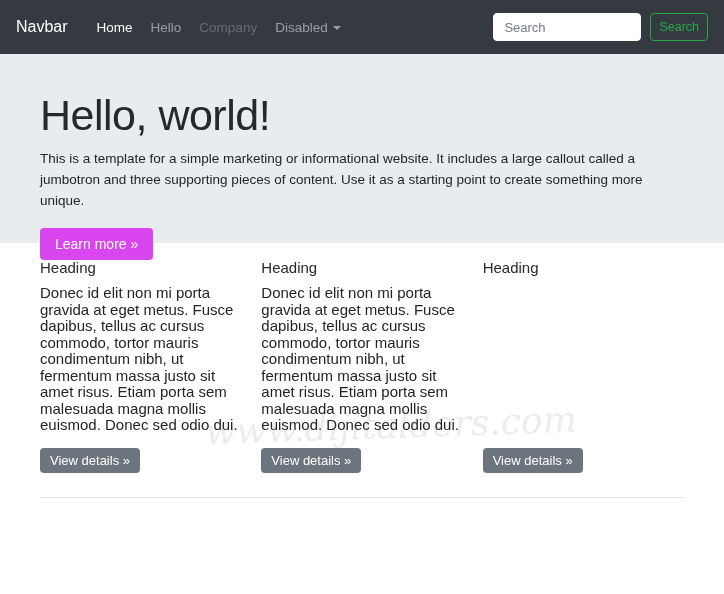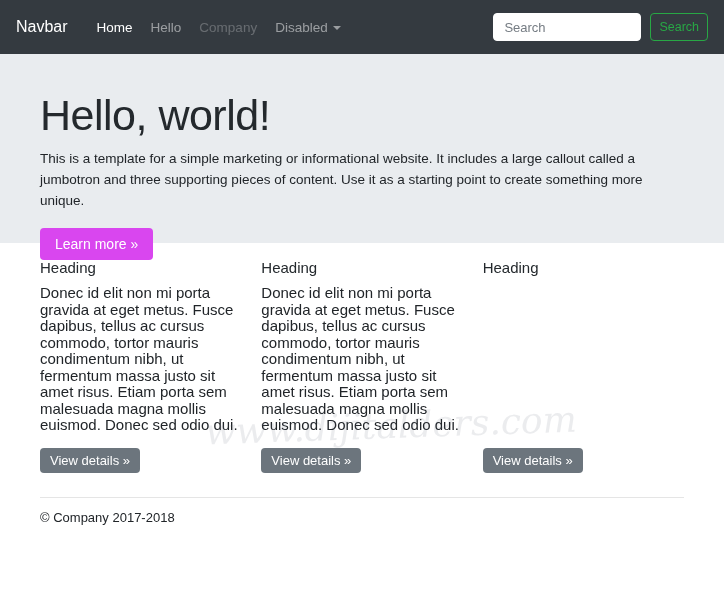--- a/index.html
+++ b/index.html
@@ -213,16 +213,15 @@
     <button class="btn-secondary">View details »</button>
   </div>
   <div class="col">
     <h2>Heading</h2>
     <button class="btn-secondary">View details »</button>
   </div>
 </main>
 
 <footer class="footer">
   <hr>
-  <p>© Company 2017-2018</p>
 </footer>
 
 <div class="watermark">www.dijitalders.com</div>
 
 </body></html>

